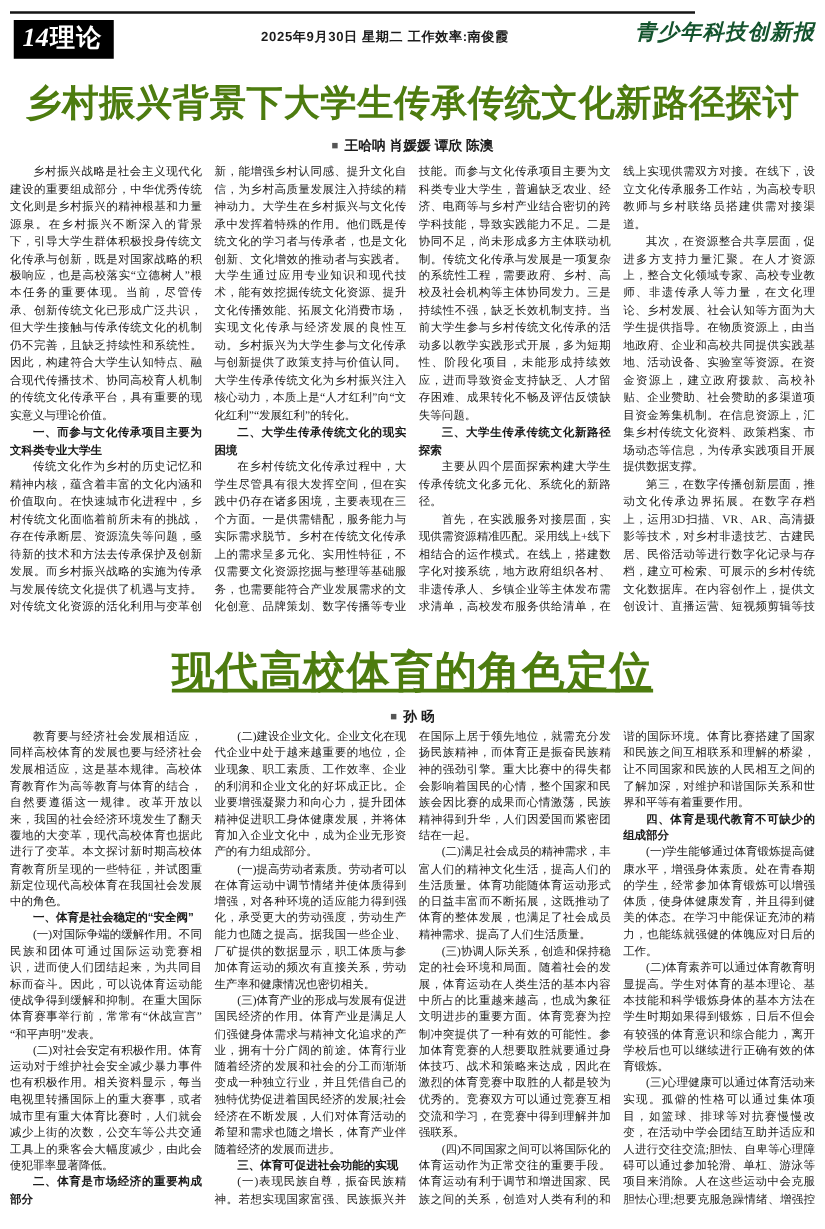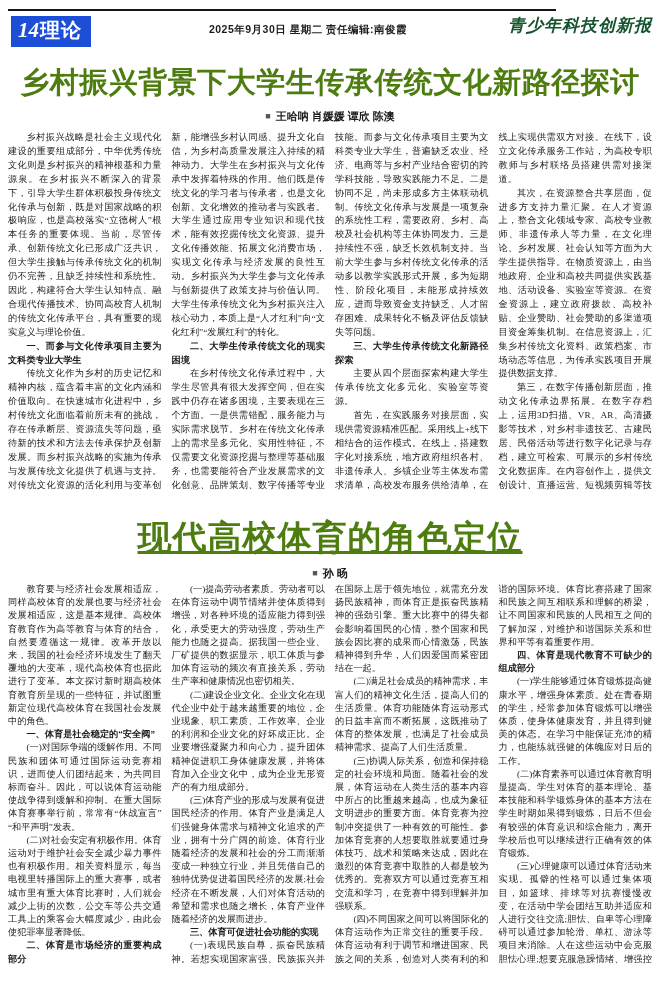--- a/index.html
+++ b/index.html
@@ -3,21 +3,21 @@
 <meta charset="utf-8">
 <style>
   html,body{margin:0;padding:0;background:#ffffff;}
   body{width:660px;height:983px;overflow:hidden;
        font-family:"Liberation Serif","DejaVu Serif",serif;color:#1c1c1c;}
   .page{position:relative;width:644px;height:975px;padding:8px 8px 0 8px;}
 
   
   .hdr{position:relative;height:42px;}
   .hdr-rule{position:absolute;top:1px;left:0;width:548px;height:2px;background:#151515;}
-  .badge{position:absolute;top:8px;left:3px;background:#1d4ed8;color:#fff;
+  .badge{position:absolute;top:8px;left:3px;background:#000000;color:#fff;
          padding:1px 9px 3px 7px;display:flex;align-items:baseline;gap:1px;}
   .badge .num{font-style:italic;font-weight:bold;font-size:21px;
               font-family:"Liberation Serif",serif;}
   .badge .lbl{font-weight:900;font-size:20px;font-family:"Liberation Sans",sans-serif;
               letter-spacing:1px;}
   .dateline{position:absolute;top:15px;left:90px;width:420px;text-align:center;
             font-weight:bold;font-size:10.5px;font-family:"Liberation Sans",sans-serif;
             letter-spacing:.5px;}
   .masthead{position:absolute;top:6px;right:0;color:#14532d;font-weight:bold;
             font-style:italic;font-size:17px;letter-spacing:1px;
@@ -46,56 +46,56 @@
 <body>
 
 <div class="page">
 
   <div class="hdr">
     <div class="hdr-rule"></div>
     <div class="badge">
       <span class="num">14</span>
       <span class="lbl">理论</span>
     </div>
-    <div class="dateline">2025年9月30日  星期二  责任编辑:南俊霞</div>
+    <div class="dateline">2025年9月30日  星期二  工作效率:南俊霞</div>
     <div class="masthead">青少年科技创新报</div>
   </div>
 
   <div>
     <div class="a-title t1">乡村振兴背景下大学生传承传统文化新路径探讨</div>
     <div class="byline">
       <span class="sq">■</span><span>王哈呐  肖媛媛  谭欣  陈澳</span>
     </div>
     <div class="cols body1">
         <p class="p">乡村振兴战略是社会主义现代化建设的重要组成部分，中华优秀传统文化则是乡村振兴的精神根基和力量源泉。在乡村振兴不断深入的背景下，引导大学生群体积极投身传统文化传承与创新，既是对国家战略的积极响应，也是高校落实“立德树人”根本任务的重要体现。当前，尽管传承、创新传统文化已形成广泛共识，但大学生接触与传承传统文化的机制仍不完善，且缺乏持续性和系统性。因此，构建符合大学生认知特点、融合现代传播技术、协同高校育人机制的传统文化传承平台，具有重要的现实意义与理论价值。</p>
         <p class="h">一、而参与文化传承项目主要为文科类专业大学生</p>
         <p class="p">传统文化作为乡村的历史记忆和精神内核，蕴含着丰富的文化内涵和价值取向。在快速城市化进程中，乡村传统文化面临着前所未有的挑战，存在传承断层、资源流失等问题，亟待新的技术和方法去传承保护及创新发展。而乡村振兴战略的实施为传承与发展传统文化提供了机遇与支持。对传统文化资源的活化利用与变革创新，能增强乡村认同感、提升文化自信，为乡村高质量发展注入持续的精神动力。大学生在乡村振兴与文化传承中发挥着特殊的作用。他们既是传统文化的学习者与传承者，也是文化创新、文化增效的推动者与实践者。大学生通过应用专业知识和现代技术，能有效挖掘传统文化资源、提升文化传播效能、拓展文化消费市场，实现文化传承与经济发展的良性互动。乡村振兴为大学生参与文化传承与创新提供了政策支持与价值认同。大学生传承传统文化为乡村振兴注入核心动力，本质上是“人才红利”向“文化红利”“发展红利”的转化。</p>
         <p class="h">二、大学生传承传统文化的现实困境</p>
         <p class="p">在乡村传统文化传承过程中，大学生尽管具有很大发挥空间，但在实践中仍存在诸多困境，主要表现在三个方面。一是供需错配，服务能力与实际需求脱节。乡村在传统文化传承上的需求呈多元化、实用性特征，不仅需要文化资源挖掘与整理等基础服务，也需要能符合产业发展需求的文化创意、品牌策划、数字传播等专业技能。而参与文化传承项目主要为文科类专业大学生，普遍缺乏农业、经济、电商等与乡村产业结合密切的跨学科技能，导致实践能力不足。二是协同不足，尚未形成多方主体联动机制。传统文化传承与发展是一项复杂的系统性工程，需要政府、乡村、高校及社会机构等主体协同发力。三是持续性不强，缺乏长效机制支持。当前大学生参与乡村传统文化传承的活动多以教学实践形式开展，多为短期性、阶段化项目，未能形成持续效应，进而导致资金支持缺乏、人才留存困难、成果转化不畅及评估反馈缺失等问题。</p>
         <p class="h">三、大学生传承传统文化新路径探索</p>
-        <p class="p">主要从四个层面探索构建大学生传承传统文化多元化、实验室等资源。</p>
+        <p class="p">主要从四个层面探索构建大学生传承传统文化多元化、系统化的新路径。</p>
         <p class="p">首先，在实践服务对接层面，实现供需资源精准匹配。采用线上+线下相结合的运作模式。在线上，搭建数字化对接系统，地方政府组织各村、非遗传承人、乡镇企业等主体发布需求清单，高校发布服务供给清单，在线上实现供需双方对接。在线下，设立文化传承服务工作站，为高校专职教师与乡村联络员搭建供需对接渠道。</p>
         <p class="p">其次，在资源整合共享层面，促进多方支持力量汇聚。在人才资源上，整合文化领域专家、高校专业教师、非遗传承人等力量，在文化理论、乡村发展、社会认知等方面为大学生提供指导。在物质资源上，由当地政府、企业和高校共同提供实践基地、活动设备、实验室等资源。在资金资源上，建立政府拨款、高校补贴、企业赞助、社会赞助的多渠道项目资金筹集机制。在信息资源上，汇集乡村传统文化资料、政策档案、市场动态等信息，为传承实践项目开展提供数据支撑。</p>
         <p class="p">第三，在数字传播创新层面，推动文化传承边界拓展。在数字存档上，运用3D扫描、VR、AR、高清摄影等技术，对乡村非遗技艺、古建民居、民俗活动等进行数字化记录与存档，建立可检索、可展示的乡村传统文化数据库。在内容创作上，提供文创设计、直播运营、短视频剪辑等技术培训与工具支持，结合乡村文化特色，创作符合不同群体审美的差异化文创产品。在互动体验上，开发线上体验小程序，增强公众对乡村传统文化的认同感;通过线上预约对接线下项目，实现线上传播与线下体验的联动。</p>
       </div>
   </div>
 
   <div>
     <div class="a-title t2">现代高校体育的角色定位</div>
     <div class="byline">
       <span class="sq">■</span><span>孙 旸</span>
     </div>
     <div class="cols body2">
         <p class="p">教育要与经济社会发展相适应，同样高校体育的发展也要与经济社会发展相适应，这是基本规律。高校体育教育作为高等教育与体育的结合，自然要遵循这一规律。改革开放以来，我国的社会经济环境发生了翻天覆地的大变革，现代高校体育也据此进行了变革。本文探讨新时期高校体育教育所呈现的一些特征，并试图重新定位现代高校体育在我国社会发展中的角色。</p>
         <p class="h">一、体育是社会稳定的“安全阀”</p>
         <p class="p">(一)对国际争端的缓解作用。不同民族和团体可通过国际运动竞赛相识，进而使人们团结起来，为共同目标而奋斗。因此，可以说体育运动能使战争得到缓解和抑制。在重大国际体育赛事举行前，常常有“休战宣言”“和平声明”发表。</p>
         <p class="p">(二)对社会安定有积极作用。体育运动对于维护社会安全减少暴力事件也有积极作用。相关资料显示，每当电视里转播国际上的重大赛事，或者城市里有重大体育比赛时，人们就会减少上街的次数，公交车等公共交通工具上的乘客会大幅度减少，由此会使犯罪率显著降低。</p>
         <p class="h">二、体育是市场经济的重要构成部分</p>
+        <p class="p">(二)建设企业文化。企业文化在现代企业中处于越来越重要的地位，企业现象、职工素质、工作效率、企业的利润和企业文化的好坏成正比。企业要增强凝聚力和向心力，提升团体精神促进职工身体健康发展，并将体育加入企业文化中，成为企业无形资产的有力组成部分。</p>
         <p class="p">(一)提高劳动者素质。劳动者可以在体育运动中调节情绪并使体质得到增强，对各种环境的适应能力得到强化，承受更大的劳动强度，劳动生产能力也随之提高。据我国一些企业、厂矿提供的数据显示，职工体质与参加体育运动的频次有直接关系，劳动生产率和健康情况也密切相关。</p>
-        <p class="p">(二)建设企业文化。企业文化在现代企业中处于越来越重要的地位，企业现象、职工素质、工作效率、企业的利润和企业文化的好坏成正比。企业要增强凝聚力和向心力，提升团体精神促进职工身体健康发展，并将体育加入企业文化中，成为企业无形资产的有力组成部分。</p>
         <p class="p">(三)体育产业的形成与发展有促进国民经济的作用。体育产业是满足人们强健身体需求与精神文化追求的产业，拥有十分广阔的前途。体育行业随着经济的发展和社会的分工而渐渐变成一种独立行业，并且凭借自己的独特优势促进着国民经济的发展;社会经济在不断发展，人们对体育活动的希望和需求也随之增长，体育产业伴随着经济的发展而进步。</p>
         <p class="h">三、体育可促进社会功能的实现</p>
         <p class="p">(一)表现民族自尊，振奋民族精神。若想实现国家富强、民族振兴并在国际上居于领先地位，就需充分发扬民族精神，而体育正是振奋民族精神的强劲引擎。重大比赛中的得失都会影响着国民的心情，整个国家和民族会因比赛的成果而心情激荡，民族精神得到升华，人们因爱国而紧密团结在一起。</p>
         <p class="p">(二)满足社会成员的精神需求，丰富人们的精神文化生活，提高人们的生活质量。体育功能随体育运动形式的日益丰富而不断拓展，这既推动了体育的整体发展，也满足了社会成员精神需求、提高了人们生活质量。</p>
         <p class="p">(三)协调人际关系，创造和保持稳定的社会环境和局面。随着社会的发展，体育运动在人类生活的基本内容中所占的比重越来越高，也成为象征文明进步的重要方面。体育竞赛为控制冲突提供了一种有效的可能性。参加体育竞赛的人想要取胜就要通过身体技巧、战术和策略来达成，因此在激烈的体育竞赛中取胜的人都是较为优秀的。竞赛双方可以通过竞赛互相交流和学习，在竞赛中得到理解并加强联系。</p>
         <p class="p">(四)不同国家之间可以将国际化的体育运动作为正常交往的重要手段。体育运动有利于调节和增进国家、民族之间的关系，创造对人类有利的和谐的国际环境。体育比赛搭建了国家和民族之间互相联系和理解的桥梁，让不同国家和民族的人民相互之间的了解加深，对维护和谐国际关系和世界和平等有着重要作用。</p>
         <p class="h">四、体育是现代教育不可缺少的组成部分</p>
         <p class="p">(一)学生能够通过体育锻炼提高健康水平，增强身体素质。处在青春期的学生，经常参加体育锻炼可以增强体质，使身体健康发育，并且得到健美的体态。在学习中能保证充沛的精力，也能练就强健的体魄应对日后的工作。</p>
         <p class="p">(二)体育素养可以通过体育教育明显提高。学生对体育的基本理论、基本技能和科学锻炼身体的基本方法在学生时期如果得到锻炼，日后不但会有较强的体育意识和综合能力，离开学校后也可以继续进行正确有效的体育锻炼。</p>
         <p class="p">(三)心理健康可以通过体育活动来实现。孤僻的性格可以通过集体项目，如篮球、排球等对抗赛慢慢改变，在活动中学会团结互助并适应和人进行交往交流;胆怯、自卑等心理障碍可以通过参加轮滑、单杠、游泳等项目来消除。人在这些运动中会克服胆怯心理;想要克服急躁情绪、增强控制能力，可以通过参加乒乓球、羽毛球、跨栏、网球、太极拳等调节神经活动的运动项目来实现。</p>

